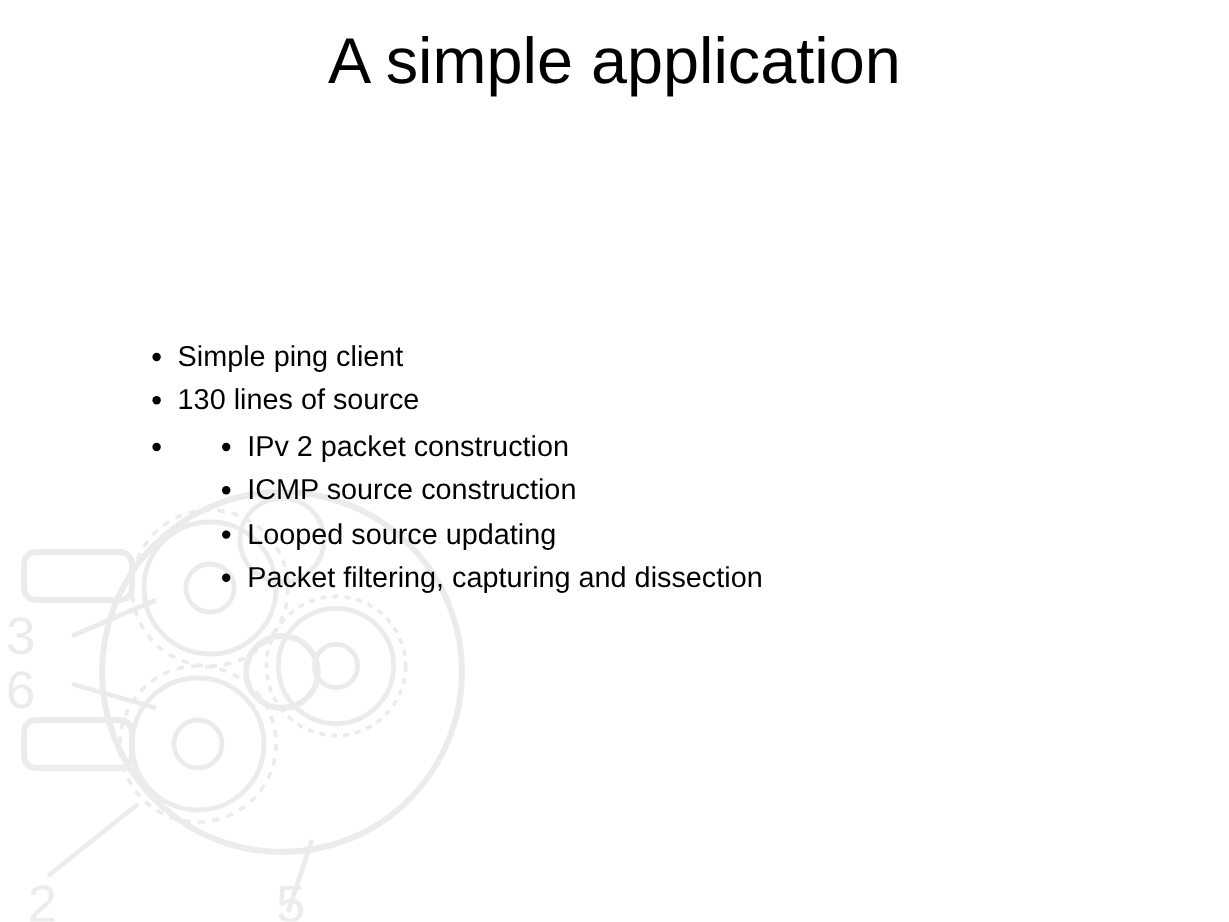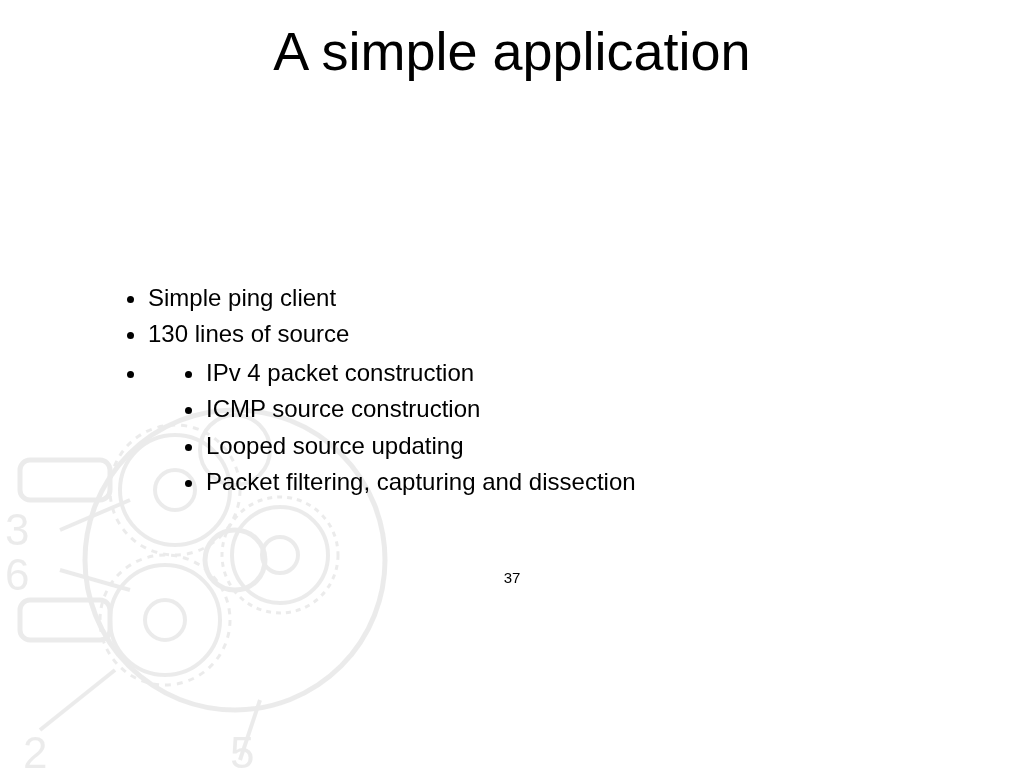--- a/index.html
+++ b/index.html
@@ -108,24 +108,23 @@
   </svg>
 
   <div class="title">A simple application</div>
 
   <div class="content">
     <ul>
       <li>Simple ping client</li>
       <li>130 lines of source</li>
       <li>
         <ul>
-          <li>IPv 4 packet construction</li>
+          <li>IPv 2 packet construction</li>
           <li>ICMP source construction</li>
           <li>Looped source updating</li>
           <li>Packet filtering, capturing and dissection</li>
         </ul>
       </li>
     </ul>
   </div>
 
-  <div class="page-number">37</div>
 
 </div>
 
 </body></html>

